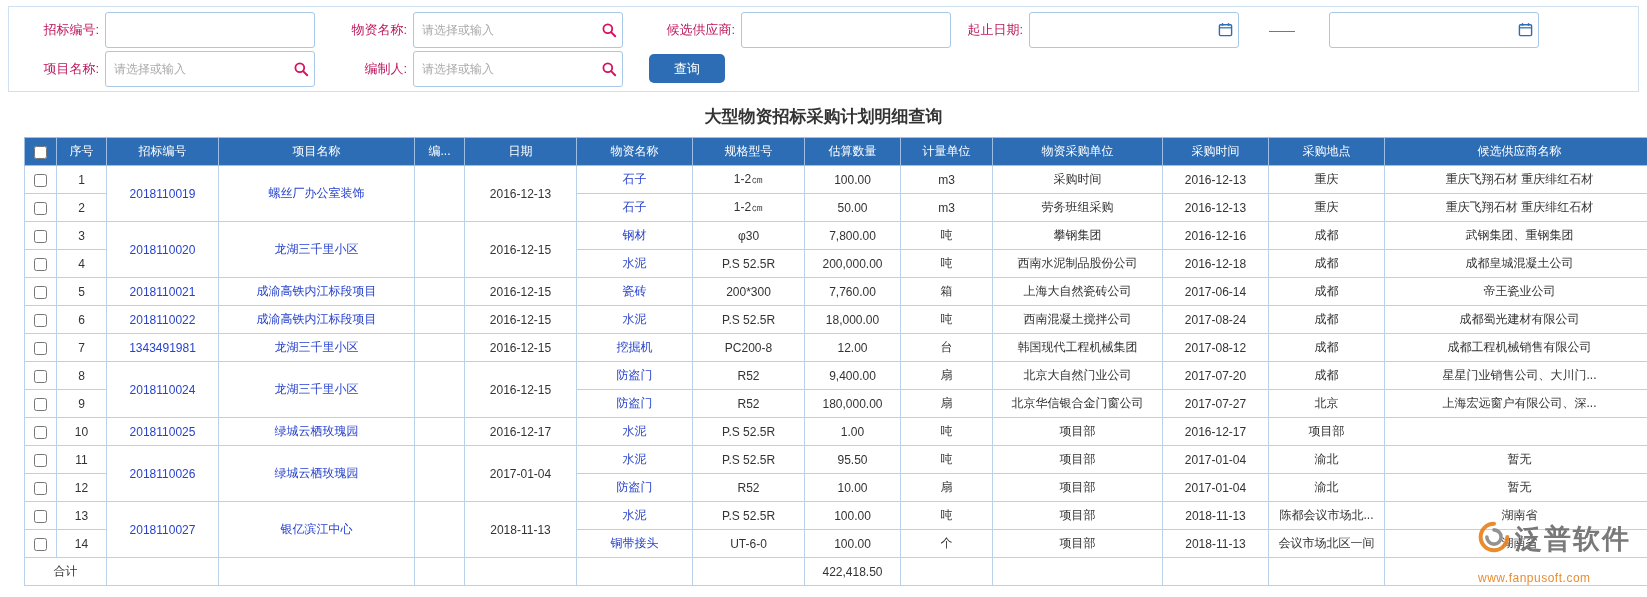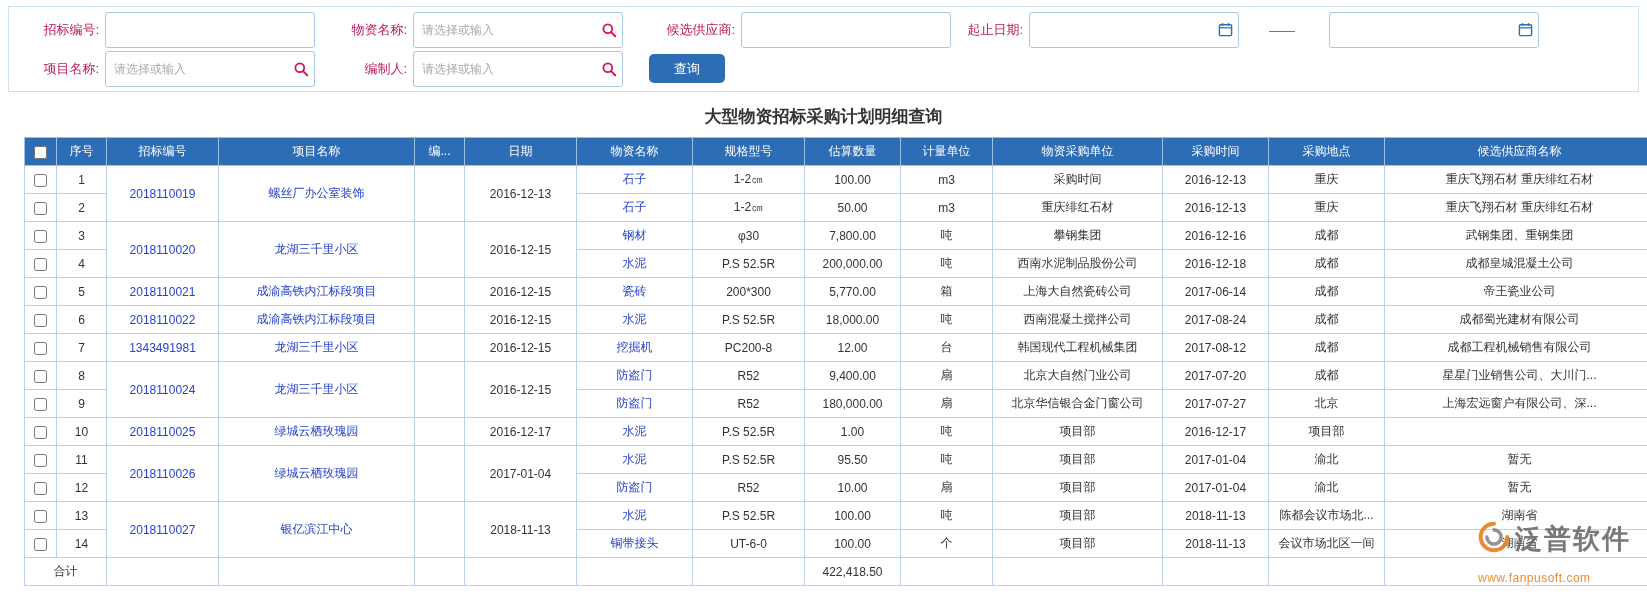--- a/index.html
+++ b/index.html
@@ -204,21 +204,21 @@
         <td>重庆</td>
         <td>重庆飞翔石材 重庆绯红石材</td>
       </tr>
       <tr>
         <td><input type="checkbox" style=""></td>
         <td>2</td>
         <td><a class="cell-link">石子</a></td>
         <td>1-2㎝</td>
         <td>50.00</td>
         <td>m3</td>
-        <td>重庆绯红石材</td>
+        <td>劳务班组采购</td>
         <td>2016-12-13</td>
         <td>重庆</td>
         <td>重庆飞翔石材 重庆绯红石材</td>
       </tr>
       <tr>
         <td><input type="checkbox" style=""></td>
         <td>3</td>
         <td rowspan="2"><a class="cell-link">2018110020</a></td>
         <td rowspan="2"><a class="cell-link">龙湖三千里小区</a></td>
         <td rowspan="2"></td>
@@ -246,21 +246,21 @@
       </tr>
       <tr>
         <td><input type="checkbox" style=""></td>
         <td>5</td>
         <td rowspan="1"><a class="cell-link">2018110021</a></td>
         <td rowspan="1"><a class="cell-link">成渝高铁内江标段项目</a></td>
         <td rowspan="1"></td>
         <td rowspan="1">2016-12-15</td>
         <td><a class="cell-link">瓷砖</a></td>
         <td>200*300</td>
-        <td>5,770.00</td>
+        <td>7,760.00</td>
         <td>箱</td>
         <td>上海大自然瓷砖公司</td>
         <td>2017-06-14</td>
         <td>成都</td>
         <td>帝王瓷业公司</td>
       </tr>
       <tr>
         <td><input type="checkbox" style=""></td>
         <td>6</td>
         <td rowspan="1"><a class="cell-link">2018110022</a></td>

